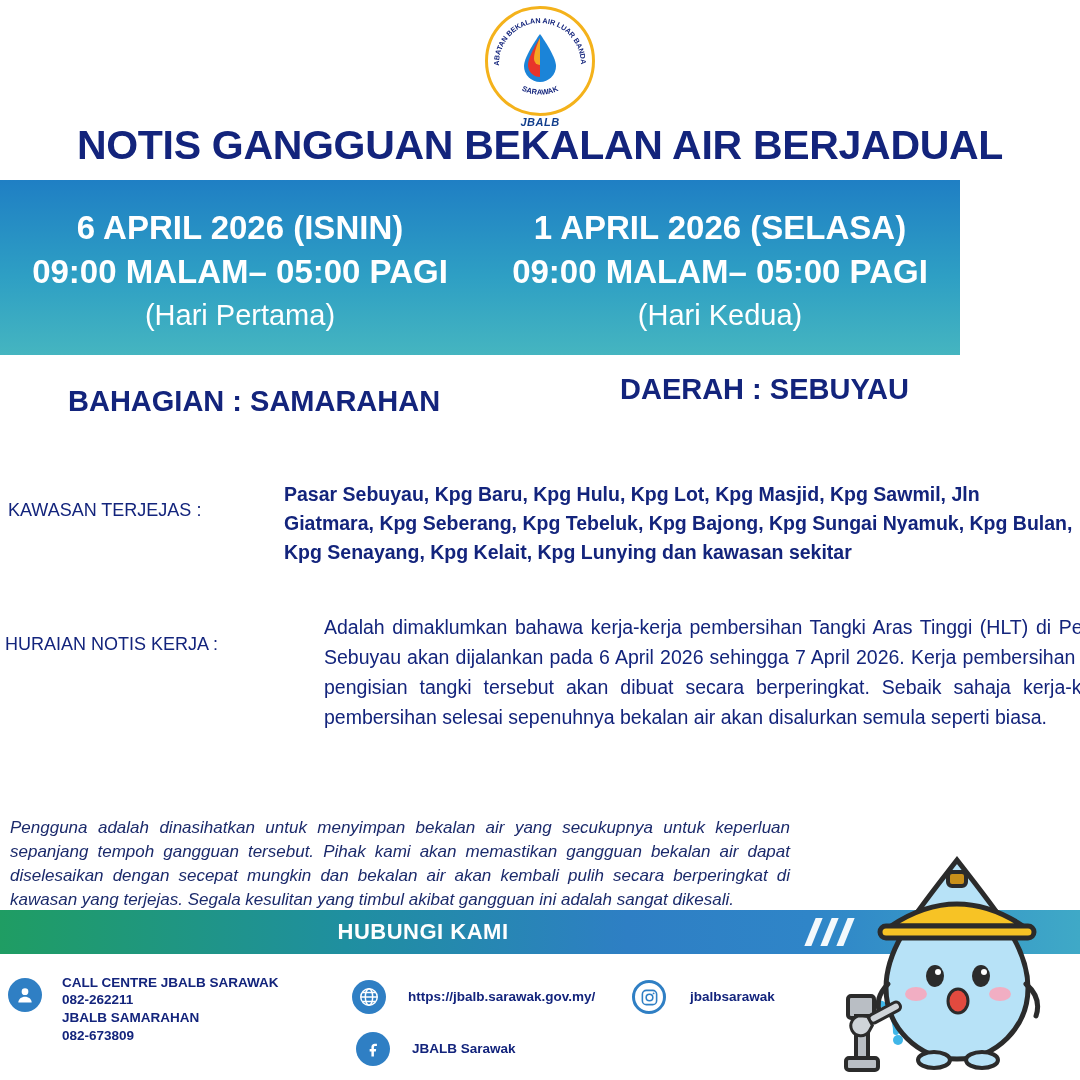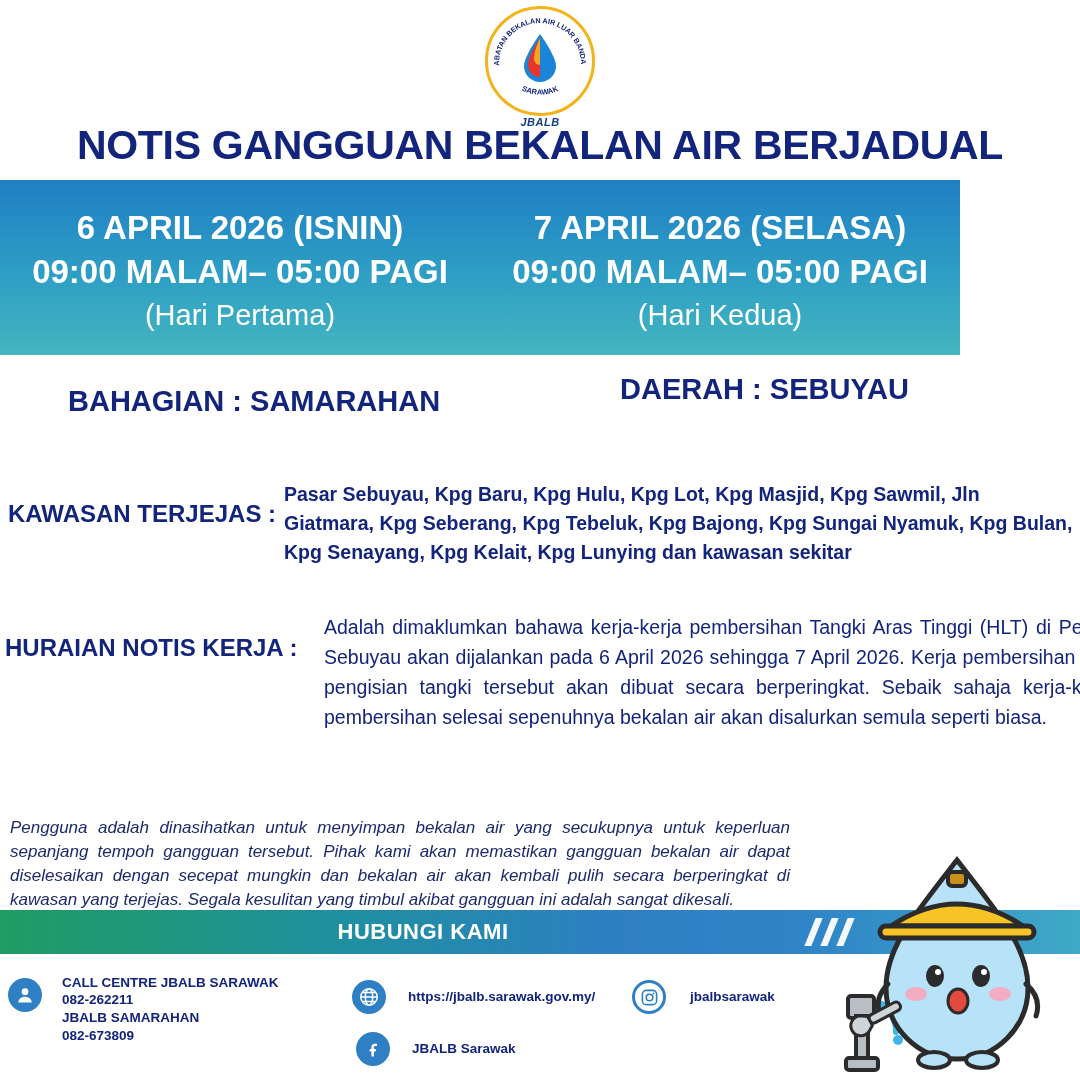--- a/index.html
+++ b/index.html
@@ -138,22 +138,22 @@
     top: -12px;
     font-size: 29px;
     font-weight: bold;
     color: #13247c;
     white-space: nowrap;
   }
 
   
   .field-label {
     position: absolute;
-    font-size: 24px;
-    font-weight: bold;
+    font-size: 18px;
+    font-weight: normal;
     color: #13247c;
     white-space: nowrap;
   }
   .field-body {
     position: absolute;
     font-size: 19.5px;
     font-weight: bold;
     color: #13247c;
     line-height: 29px;
   }
@@ -305,21 +305,21 @@
 
   <div class="main-title">NOTIS GANGGUAN BEKALAN AIR BERJADUAL</div>
 
   <div class="date-band">
     <div class="date-col">
       <div class="l1">6 APRIL 2026 (ISNIN)</div>
       <div class="l2">09:00 MALAM– 05:00 PAGI</div>
       <div class="l3">(Hari Pertama)</div>
     </div>
     <div class="date-col">
-      <div class="l1">7 APRIL 2026 (SELASA)</div>
+      <div class="l1">1 APRIL 2026 (SELASA)</div>
       <div class="l2">09:00 MALAM– 05:00 PAGI</div>
       <div class="l3">(Hari Kedua)</div>
     </div>
   </div>
 
   <div class="region-row">
     <div class="region-bahagian">BAHAGIAN : SAMARAHAN</div>
     <div class="region-daerah">DAERAH : SEBUYAU</div>
   </div>
 

